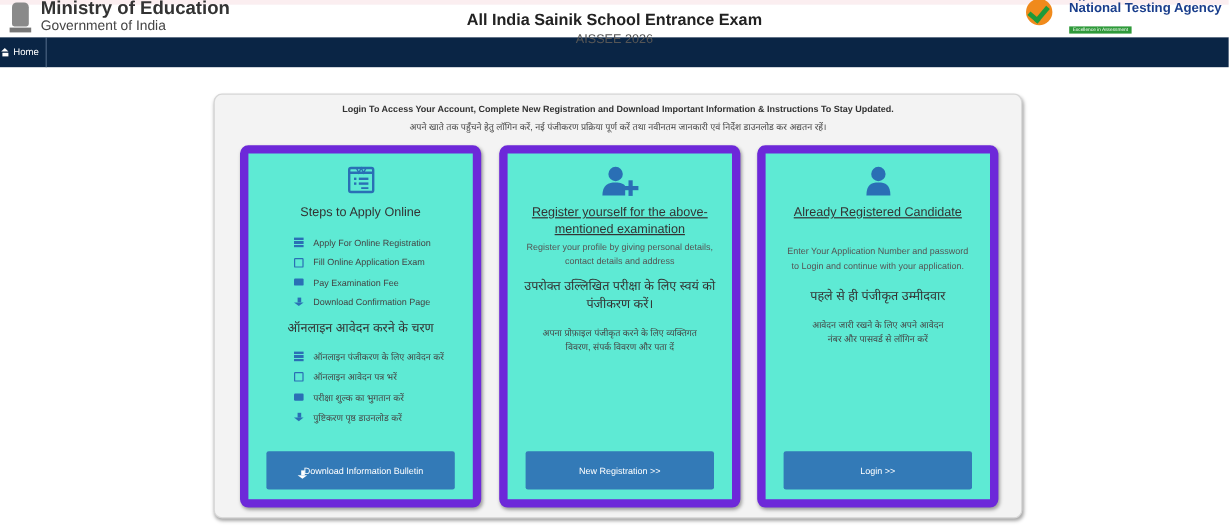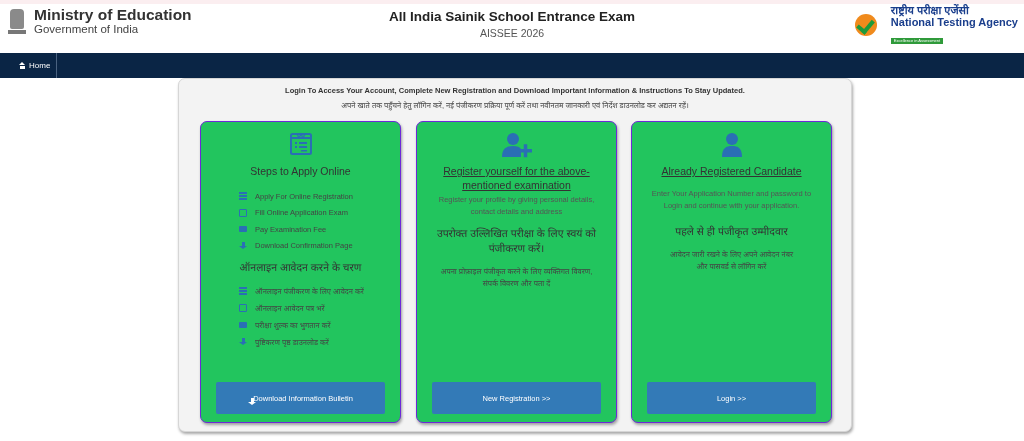--- a/index.html
+++ b/index.html
@@ -1,43 +1,43 @@
 <!DOCTYPE html>
 <html><head>
 <meta charset="utf-8">
 <style>
   * { box-sizing: border-box; margin: 0; padding: 0; }
   html, body { width: 1024px; height: 441px; overflow: hidden; background: #ffffff; font-family: "Liberation Sans", "DejaVu Sans", sans-serif; color: #333; }
   .topstrip { height: 4px; background: #fbeef0; }
-  .header { height: 49px; display: flex; align-items: flex-start; justify-content: space-between; padding: 0 6px; background: #fff; position: relative; }
+  .header { height: 27px; display: flex; align-items: flex-end; justify-content: space-between; padding: 0 6px; background: #fff; position: relative; }
   .brand { display: flex; align-items: center; gap: 6px; }
   .emblem { width: 22px; height: 34px; display: flex; flex-direction: column; align-items: center; justify-content: center; }
   .emblem .lions { width: 14px; height: 20px; background: #8a8a8a; border-radius: 4px 4px 2px 2px; }
   .emblem .base { width: 18px; height: 4px; background: #777; margin-top: 1px; }
   .brand-text .t1 { font-size: 15.5px; font-weight: bold; color: #333; line-height: 17px; }
   .brand-text .t2 { font-size: 11.5px; color: #444; line-height: 13px; }
   .center-title { position: absolute; left: 0; right: 0; top: 4px; text-align: center; pointer-events: none; }
   .center-title .h { font-size: 13.5px; font-weight: bold; color: #222; line-height: 17px; }
   .center-title .s { font-size: 10.5px; color: #555; line-height: 16px; }
   .nta { display: flex; align-items: center; gap: 14px; }
   .nta .tick { width: 22px; height: 22px; border-radius: 50%; background: #f08a1c; position: relative; overflow: hidden; }
   .nta .tick::after { content: ""; position: absolute; left: 5px; top: 3px; width: 7px; height: 12px; border-right: 4px solid #1e9a3a; border-bottom: 4px solid #1e9a3a; transform: rotate(40deg); }
   .nta .txt .h1 { font-size: 11px; color: #1a3e8c; font-weight: bold; line-height: 12px; }
   .nta .txt .h2 { font-size: 11px; color: #1a3e8c; font-weight: bold; line-height: 12px; white-space: nowrap; }
   .nta .txt .tag { display: inline-block; font-size: 4px; background: #2f9a3a; color: #fff; padding: 0 3px; line-height: 6px; }
   .navbar { height: 25px; background: #0a2545; display: flex; align-items: stretch; }
-  .nav-home { color: #fff; font-size: 8px; display: flex; align-items: center; gap: 3px; padding: 0 6px 0 19px; border-right: 1px solid #4a6280; cursor: pointer; }
+  .nav-home { color: #fff; font-size: 8px; display: flex; align-items: center; gap: 3px; padding: 0 6px 0 1px; border-right: 1px solid #4a6280; cursor: pointer; }
   .nav-home .house { width: 7px; height: 7px; position: relative; }
   .nav-home .house::before { content: ""; position: absolute; left: 0; top: 0; border-left: 3.5px solid transparent; border-right: 3.5px solid transparent; border-bottom: 3.5px solid #fff; }
   .nav-home .house::after { content: ""; position: absolute; left: 1px; top: 3.5px; width: 5px; height: 3.5px; background: #fff; }
   .outer { position: absolute; left: 178px; top: 78px; width: 674px; height: 354px; background: #f3f3f3; border: 1px solid #d6d6d6; border-radius: 7px; box-shadow: 1px 2px 3px rgba(0,0,0,0.35); }
   .intro { text-align: center; padding-top: 6px; }
   .intro .en { font-size: 7.5px; font-weight: bold; color: #333; line-height: 12px; }
   .intro .hi { font-size: 7.5px; color: #444; line-height: 14px; margin-top: 2px; }
-  .card { position: absolute; top: 42px; width: 201px; height: 302px; background: #22c55e; border: 1px solid #6d28d9; border-radius: 7px; box-shadow: 1px 2px 3px rgba(0,0,0,0.35); text-align: center; }
+  .card { position: absolute; top: 42px; width: 201px; height: 302px; background: #5eead4; border: 7px solid #6d28d9; border-radius: 7px; box-shadow: 1px 2px 3px rgba(0,0,0,0.35); text-align: center; }
   .c1 { left: 21px; } .c2 { left: 237px; } .c3 { left: 452px; }
   .card-icon { margin: 10px auto 0; height: 26px; display: flex; justify-content: center; }
   .card-title { font-size: 10.5px; color: #333; margin-top: 6px; line-height: 14px; }
   .card-title.u { text-decoration: underline; color: #333; cursor: pointer; }
   .steps { list-style: none; text-align: left; margin: 10px 0 0 38px; }
   .steps li { font-size: 7.5px; color: #444; height: 16.5px; display: flex; align-items: center; gap: 8px; }
   .steps li .ic { width: 8px; height: 8px; display: inline-block; flex-shrink: 0; }
   .steps.hi { margin-top: 8px; }
   .steps.hi li { height: 17px; }
   .hi-title { font-size: 10.5px; color: #333; margin-top: 6px; }
@@ -169,18 +169,18 @@
   </section>
 
   <section class="card c3">
     <div class="card-icon">
       <svg width="22" height="26" viewBox="0 0 22 26">
         <circle cx="11" cy="7" r="6" fill="#2a6fb5"></circle>
         <path d="M1 25 C1 16 5 14 11 14 C17 14 21 16 21 25 Z" fill="#2a6fb5"></path>
       </svg>
     </div>
     <div class="card-title u">Already Registered Candidate</div>
-    <div class="desc" style="margin-top: 10px;">Enter Your Application Number and password to Login and continue with your application.</div>
+    <div class="desc" style="margin-top: 20px;">Enter Your Application Number and password to Login and continue with your application.</div>
     <div class="big-hi">पहले से ही पंजीकृत उम्मीदवार</div>
     <div class="small-hi" style="margin-top: 10px; margin-left: 36px; margin-right: 36px;">आवेदन जारी रखने के लिए अपने आवेदन नंबर और पासवर्ड से लॉगिन करें</div>
     <div class="btn">Login &gt;&gt;</div>
   </section>
 </main>
 
 </body></html>

